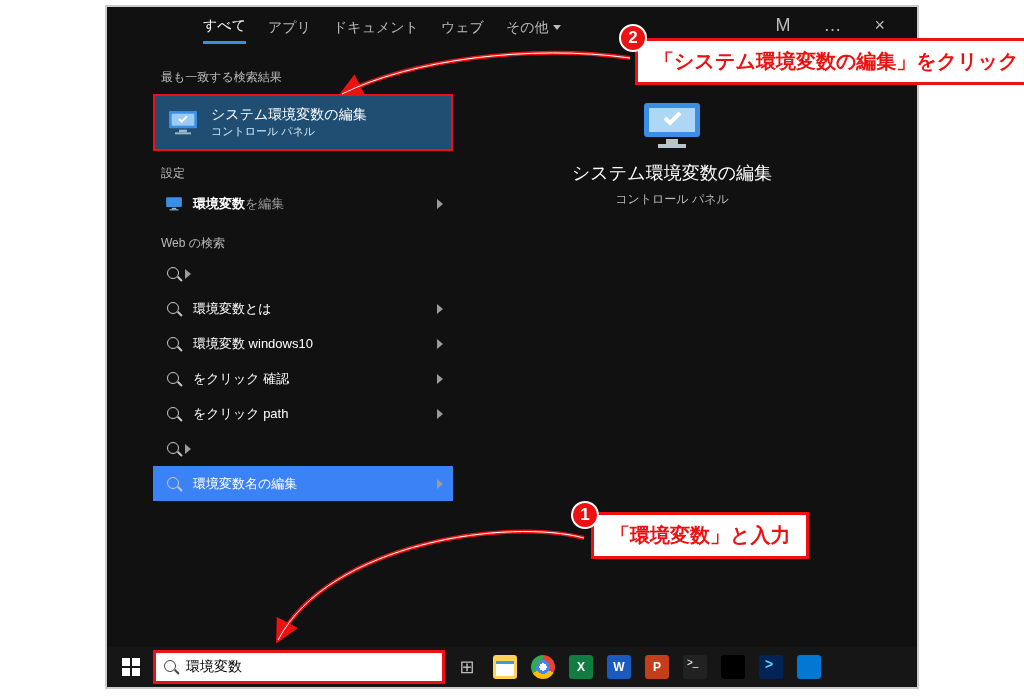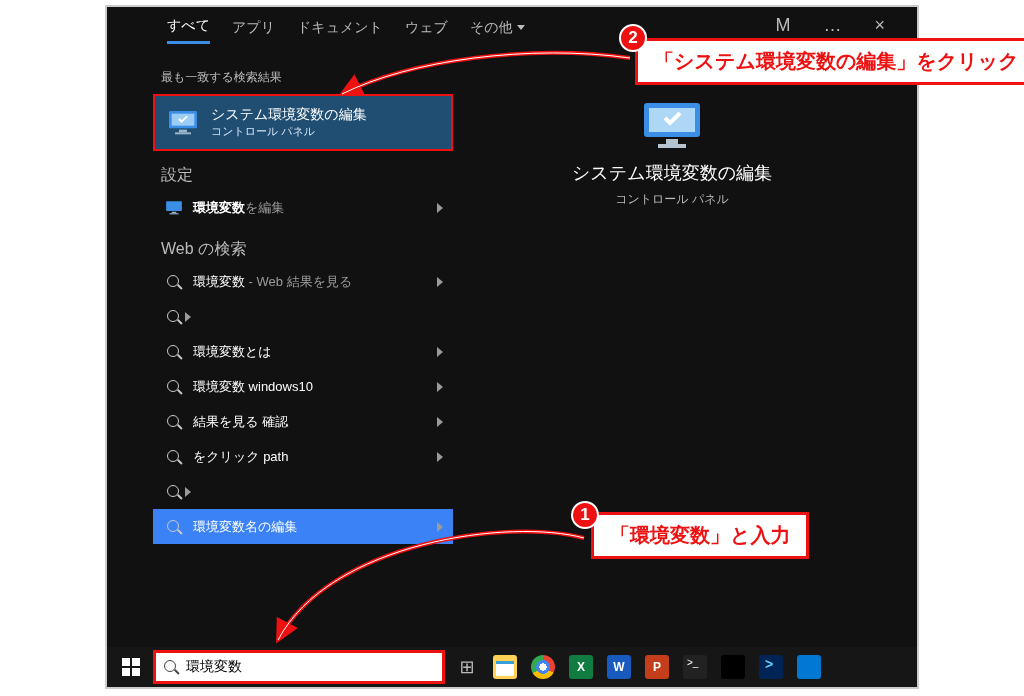--- a/index.html
+++ b/index.html
@@ -3,36 +3,36 @@
 <meta charset="utf-8">
 <style>
   * { box-sizing: border-box; margin: 0; padding: 0; }
   html, body { width: 1024px; height: 696px; background: #fff; font-family: "Segoe UI", "Yu Gothic UI", Meiryo, sans-serif; }
   .frame {
     position: absolute; left: 105px; top: 5px; width: 814px; height: 684px;
     background: #111; border: 2px solid #ccc;
   }
 
   
-  .tabs { display: flex; align-items: center; gap: 22px; padding: 10px 18px 6px 60px; color: #bbb; font-size: 14px; }
+  .tabs { display: flex; align-items: center; gap: 22px; padding: 10px 18px 6px 96px; color: #bbb; font-size: 14px; }
   .tab { cursor: pointer; padding-bottom: 6px; }
   .tab.active { color: #fff; border-bottom: 3px solid #3a8ee6; }
   .tab-more { display: inline-flex; align-items: center; gap: 4px; }
   .chev-down { width: 0; height: 0; border-left: 4px solid transparent; border-right: 4px solid transparent; border-top: 5px solid #bbb; }
   .sysicons { position: absolute; right: 18px; top: 8px; color: #bbb; font-size: 18px; letter-spacing: 14px; }
 
   
   .content { position: absolute; left: 46px; top: 62px; width: 720px; color: #ddd; }
   .section-label { font-size: 12px; color: #bbb; margin-bottom: 8px; padding-left: 8px; }
   .best { display: flex; align-items: center; gap: 12px; background: #204e73; padding: 10px 12px; width: 300px; border: 2px solid #e11; }
   .best .monitor-icon-sm svg { width: 32px; height: 32px; display: block; }
   .best .title { font-size: 14px; color: #fff; }
   .best .sub   { font-size: 11px; color: #d6e6f4; }
 
-  .group-label { font-size: 16px; color: #bbb; margin: 14px 0 4px 8px; }
+  .group-label { font-size: 12px; color: #bbb; margin: 14px 0 4px 8px; }
 
   .item { display: flex; align-items: center; height: 35px; padding: 0 10px 0 10px; width: 300px; cursor: pointer; }
   .item .icon { width: 22px; display: flex; justify-content: center; }
   .item .label { flex: 1; font-size: 13px; color: #fff; padding-left: 8px; }
   .item .label .extra { color: #9b9b9b; }
   .item .chev { width: 0; height: 0; border-top: 5px solid transparent; border-bottom: 5px solid transparent; border-left: 6px solid #9b9b9b; }
   .item.hl { background: #3b82f6; }
 
   .mag { width: 14px; height: 14px; position: relative; }
   .mag::before { content: ""; position: absolute; width: 10px; height: 10px; border: 1.5px solid #c9c9c9; border-radius: 50%; left: 0; top: 0; }
@@ -123,48 +123,41 @@
       <span class="label"><b>環境変数</b><span class="extra">を編集</span></span>
       <span class="chev"></span>
     </div>
 
     <div class="group-label">Web の検索</div>
     <div id="web-list">
         <div class="item">
           <span class="icon">
             <span class="mag"></span>
           </span>
-          <span class="label"><span>環境変数</span><span class="extra"> - Web 結果を見る</span></span>
-          <span class="chev"></span>
-        </div>
-        <div class="item">
-          <span class="icon">
-            <span class="mag"></span>
-          </span>
           <span class="chev"></span>
         </div>
         <div class="item">
           <span class="icon">
             <span class="mag"></span>
           </span>
           <span class="label"><span>環境変数とは</span><span class="extra"></span></span>
           <span class="chev"></span>
         </div>
         <div class="item">
           <span class="icon">
             <span class="mag"></span>
           </span>
           <span class="label"><span>環境変数 windows10</span><span class="extra"></span></span>
           <span class="chev"></span>
         </div>
         <div class="item">
           <span class="icon">
             <span class="mag"></span>
           </span>
-          <span class="label"><span>結果を見る 確認</span><span class="extra"></span></span>
+          <span class="label"><span>をクリック 確認</span><span class="extra"></span></span>
           <span class="chev"></span>
         </div>
         <div class="item">
           <span class="icon">
             <span class="mag"></span>
           </span>
           <span class="label"><span>をクリック path</span><span class="extra"></span></span>
           <span class="chev"></span>
         </div>
         <div class="item">

